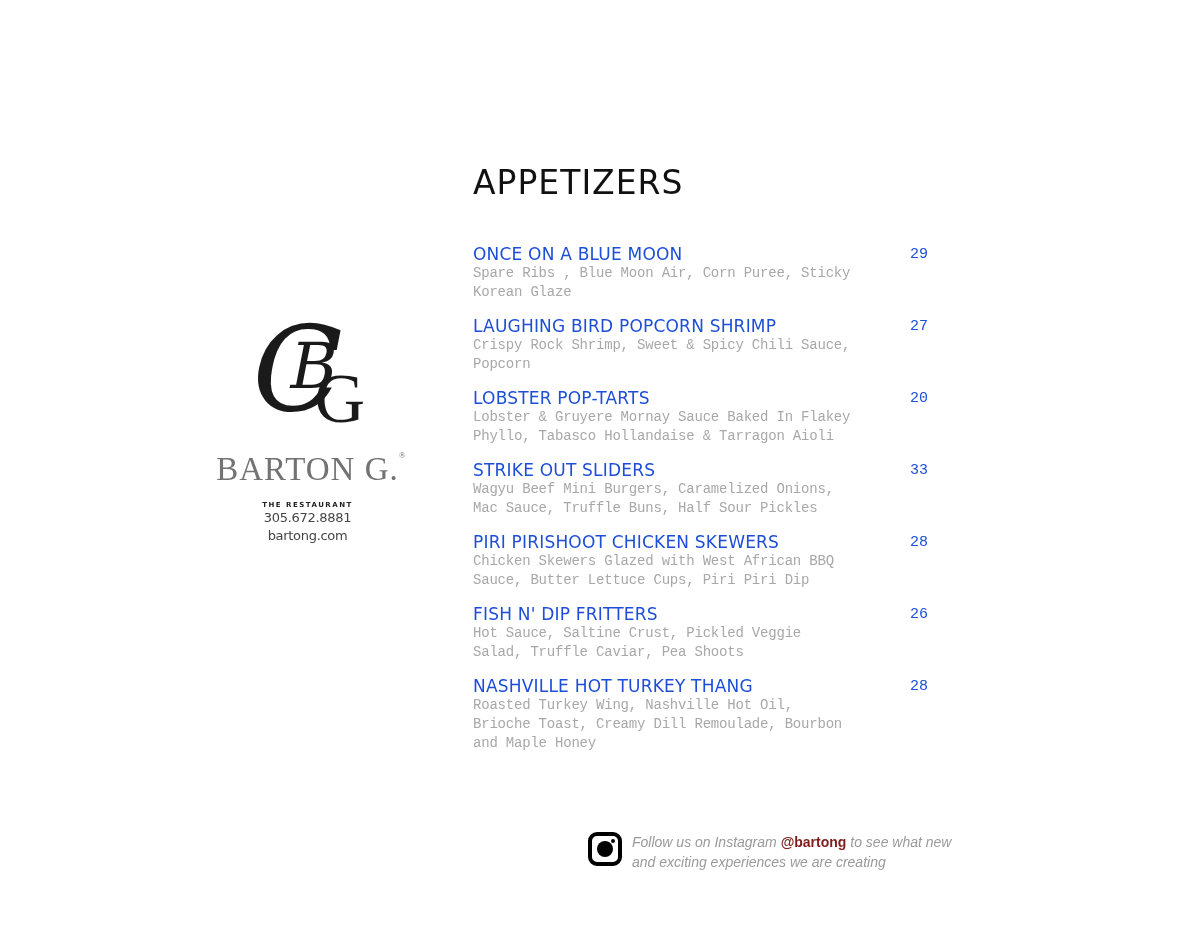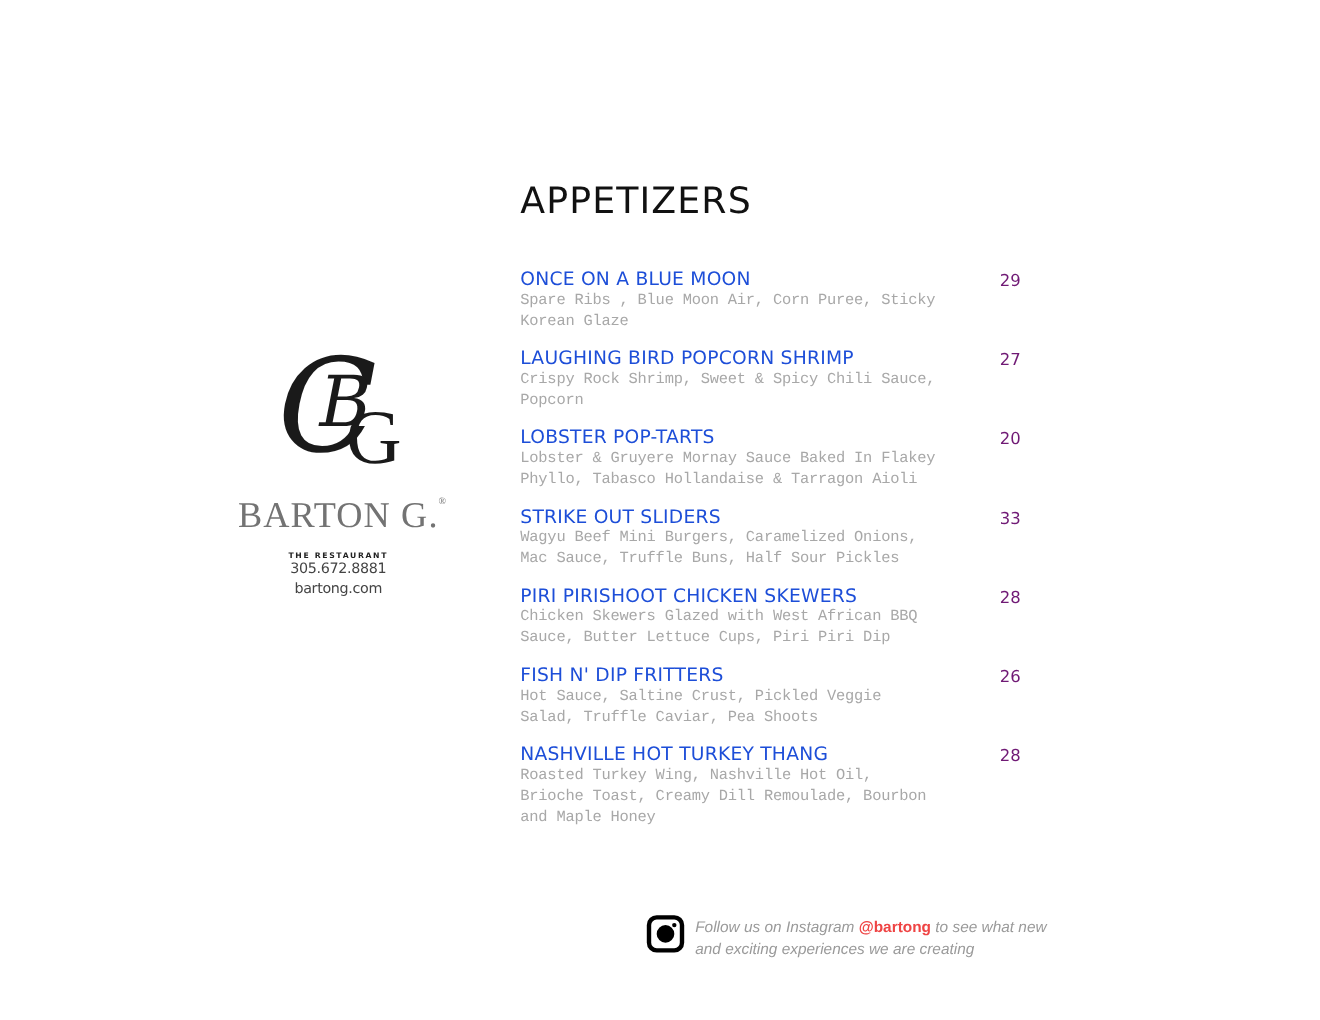--- a/index.html
+++ b/index.html
@@ -20,34 +20,34 @@
   .addr { font-size: 10.5px; color: #444; line-height: 14px; margin-top: 20px; letter-spacing: -0.3px; }
   .contact { font-size: 13px; color: #444; line-height: 18px; letter-spacing: -0.3px; }
 
   .title { position: absolute; left: 473px; top: 163px; font-family: "DejaVu Sans", sans-serif;
            font-size: 33px; letter-spacing: 1px; color: #111; font-weight: normal; }
 
   .items { position: absolute; left: 473px; top: 244px; width: 460px; }
   .item { position: relative; margin-bottom: 14px; }
   .item .name { font-family: "DejaVu Sans", sans-serif; font-size: 17px; color: #1d4ed8;
                 line-height: 20px; letter-spacing: 0.2px; }
-  .item .price { position: absolute; right: 5px; top: 2px; font-size: 15px; color: #701a75; }
+  .item .price { position: absolute; right: 5px; top: 2px; font-size: 15px; color: #1d4ed8; font-family: Liberation Mono, monospace; }
   .item .desc { font-family: Liberation Mono, monospace; font-size: 14px; color: #a8a8a8;
                 line-height: 19px; width: 380px; letter-spacing: -0.2px; }
 
   .insta { position: absolute; left: 588px; top: 832px; display: flex; align-items: flex-start; }
   .insta-icon { width: 34px; height: 34px; border: 4px solid #000; border-radius: 9px;
                 position: relative; box-sizing: border-box; margin-right: 10px; margin-top: 0; }
   .insta-icon .lens { position: absolute; left: 5px; top: 5px; width: 16px; height: 16px;
                       border-radius: 50%; background: #000; }
   .insta-icon .dot { position: absolute; right: 3px; top: 3px; width: 4px; height: 4px;
                      border-radius: 50%; background: #000; }
   .insta-text { font-family: "Liberation Sans", sans-serif; font-style: italic; font-size: 14px;
                 color: #9a9a9a; line-height: 20px; }
-  .insta-text b { font-style: normal; color: #ef4444; font-weight: bold; }
+  .insta-text b { font-style: normal; color: #7f1d1d; font-weight: bold; }
 </style>
 </head>
 <body>
 
 <div class="left">
   <div class="monogram">
     <span class="c">C</span>
     <span class="b">B</span>
     <span class="g">G</span>
   </div>

